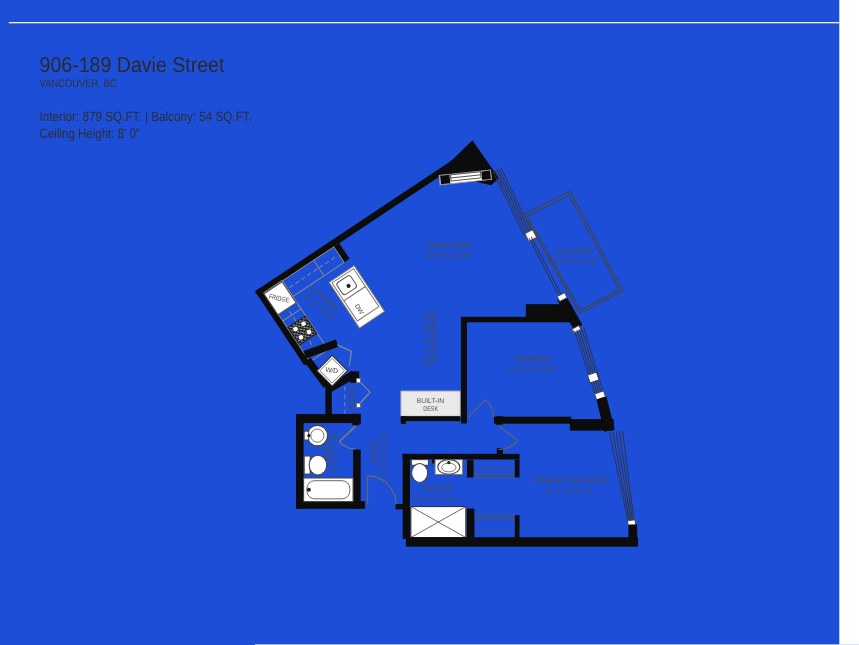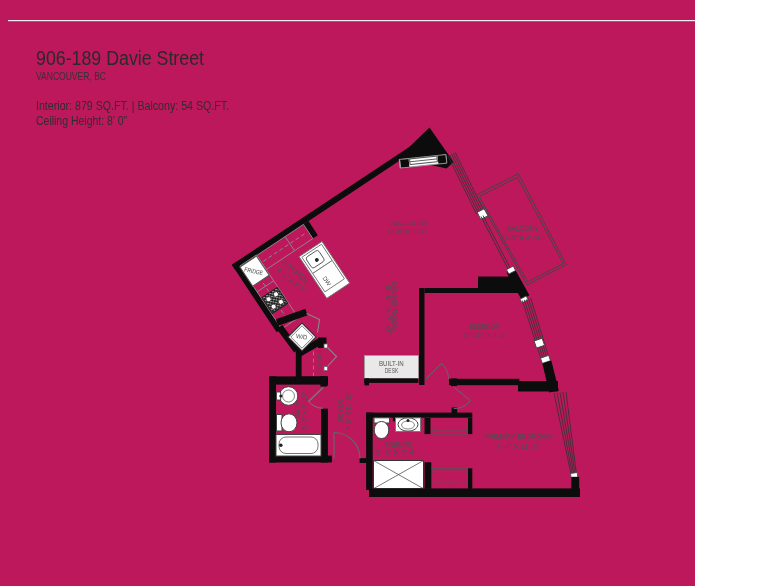--- a/index.html
+++ b/index.html
@@ -1,16 +1,16 @@
 <!DOCTYPE html>
 <html><head>
 <meta charset="utf-8">
 <style>
   html,body{margin:0;padding:0;background:#fff;}
-  .page{position:relative;width:695px;height:586px;background:#be185d;overflow:hidden;
+  .page{position:relative;width:763px;height:586px;background:#1d4ed8;overflow:hidden;
         font-family:"Liberation Sans", sans-serif;}
   svg{position:absolute;left:0;top:0;}
   text{font-family:"Liberation Sans", sans-serif; -webkit-font-smoothing: antialiased;}
 </style>
 </head>
 <body>
 <div class="page">
 <svg width="781" height="586" viewBox="0 0 781 586">
   <defs>
     <pattern id="hatch" width="3.6" height="3.6" patternUnits="userSpaceOnUse">

